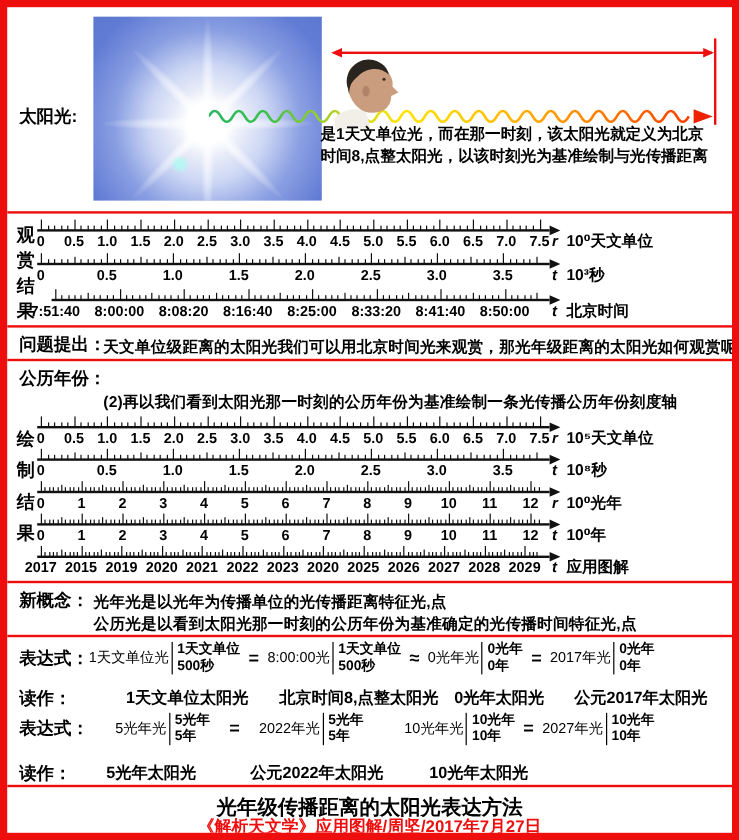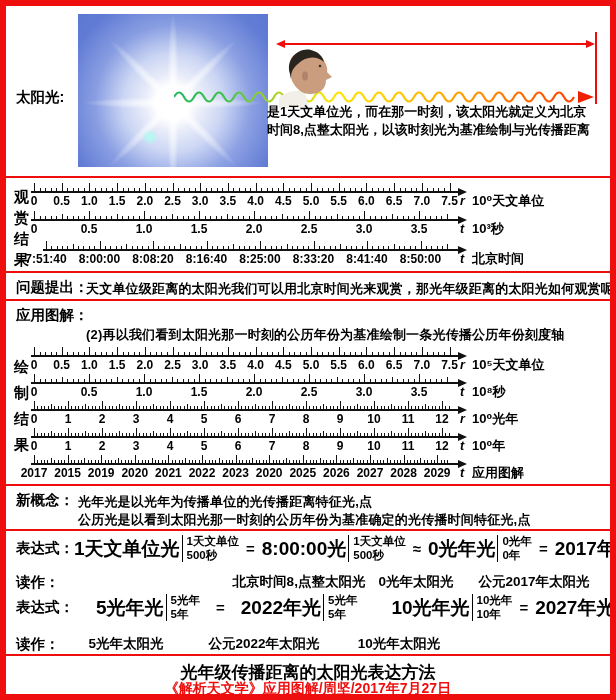--- a/index.html
+++ b/index.html
@@ -47,21 +47,21 @@
   .ruler .tick.major{top:1px; height:9px;}
   .ruler .arrowr{position:absolute; top:6px; width:0; height:0;
     border-top:4px solid transparent; border-bottom:4px solid transparent; border-left:9px solid #111;}
   .ruler .rlabel{position:absolute; top:12px; transform:translateX(-50%); font-size:12px; font-weight:600; white-space:nowrap;}
   .ruler .rvar{position:absolute; top:12px; font-size:12.5px; font-weight:bold; font-style:italic;}
   .ruler .runit{position:absolute; top:10px; font-size:13px; font-weight:600; white-space:nowrap;}
 
   
   .exprrow{position:absolute; left:10px; display:flex; align-items:center; font-weight:bold;}
   .term{display:inline-flex; align-items:center;}
-  .tname{font-size:19px; font-weight:bold; white-space:nowrap;}
+  .tname{font-size:12px; font-weight:normal; white-space:nowrap;}
   .frac{display:inline-flex; flex-direction:column; border-left:1.6px solid #000;
     padding-left:4px; margin-left:2px; font-size:11.5px; line-height:13.5px; font-weight:600; white-space:nowrap;}
   .op{font-size:15px; font-weight:bold; padding:0 7px;}
   .readspan{position:absolute; transform:translateX(-50%); font-size:13.5px; font-weight:bold; white-space:nowrap;}
 
   .footer-title{left:0; top:655px; width:604px; text-align:center; font-size:17px; font-weight:bold;}
   .footer-src{left:0; top:674px; width:604px; text-align:center; font-size:14px; font-weight:bold; color:#ee0e0e;}
 </style>
 </head>
 <body>
@@ -395,21 +395,21 @@
       <div class="runit" style="left:466px">北京时间</div>
     </div>
 
   <div class="divider" style="top:265px;"></div>
 
   <div class="abs seclabel" style="left:10px; top:272px;">问题提出：</div>
   <div class="abs bodytext" style="left:80px; top:273.5px;">天文单位级距离的太阳光我们可以用北京时间光来观赏，那光年级距离的太阳光如何观赏呢？</div>
 
   <div class="divider" style="top:293px;"></div>
 
-  <div class="abs seclabel" style="left:10px; top:300px;">应用图解：</div>
+  <div class="abs seclabel" style="left:10px; top:300px;">公历年份：</div>
   <div class="abs bodytext" style="left:80px; top:319.5px;">(2)再以我们看到太阳光那一时刻的公历年份为基准绘制一条光传播公历年份刻度轴</div>
 
   <div class="abs vlabel" style="left:8px; top:348px; line-height:26px;">绘制结果</div>
   <div class="ruler" style="top:340px;">
       <div class="axis" style="left:25px; width:427px"></div>
       <div class="arrowr" style="left:452px"></div>
       <div class="tick major" style="left:28.0px"></div>
       <div class="tick" style="left:33.5px"></div>
       <div class="tick" style="left:39.1px"></div>
       <div class="tick" style="left:44.6px"></div>
@@ -1059,20 +1059,21 @@
     <span class="term">
       <span class="tname">2017年光</span>
       <span class="frac">
         <span>0光年</span>
         <span>0年</span>
       </span>
     </span>
   </div>
 
   <div class="abs seclabel" style="left:10px; top:567px;">读作：</div>
+  <span class="readspan" style="left:150px; top:567px;">1天文单位太阳光</span>
   <span class="readspan" style="left:293px; top:567px;">北京时间8,点整太阳光</span>
   <span class="readspan" style="left:410px; top:567px;">0光年太阳光</span>
   <span class="readspan" style="left:528px; top:567px;">公元2017年太阳光</span>
 
   <div class="exprrow" style="top:588px;">
     <span class="seclabel">表达式：</span>
     <span class="term" style="margin-left:22px;">
       <span class="tname">5光年光</span>
       <span class="frac">
         <span>5光年</span>

